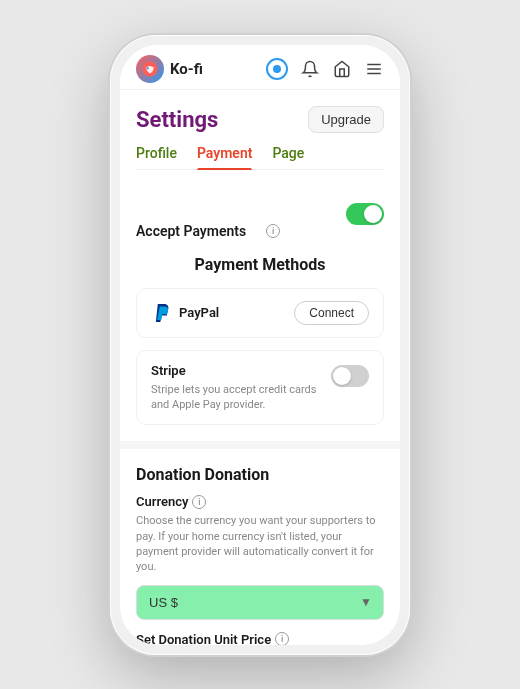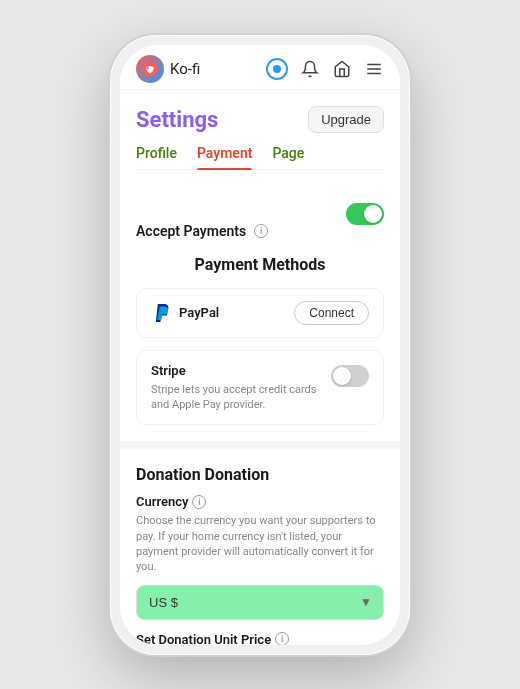--- a/index.html
+++ b/index.html
@@ -58,21 +58,21 @@
       background: linear-gradient(135deg, #ff5e57, #2b9af3);
       display: flex;
       align-items: center;
       justify-content: center;
       font-size: 12px;
       color: white;
     }
 
     .logo-text {
       font-size: 15px;
-      font-weight: 400;
+      font-weight: 700;
       color: #222;
     }
 
     .nav-icons {
       display: flex;
       align-items: center;
       gap: 12px;
     }
 
     .nav-icon {
@@ -119,21 +119,21 @@
     .settings-header {
       display: flex;
       align-items: center;
       justify-content: space-between;
       margin-bottom: 12px;
     }
 
     .settings-title {
       font-size: 22px;
       font-weight: 700;
-      color: #8b5cf6;
+      color: #701a75;
     }
 
     .upgrade-btn {
       background: #f5f5f5;
       border: 1px solid #e0e0e0;
       border-radius: 8px;
       padding: 5px 12px;
       font-size: 13px;
       font-weight: 500;
       color: #333;
@@ -184,21 +184,21 @@
       justify-content: space-between;
       margin-bottom: 8px;
     }
 
     .section-label {
       font-size: 14px;
       font-weight: 600;
       color: #1a1a1a;
       display: flex;
       align-items: center;
-      gap: 8px;
+      gap: 20px;
       margin-top: 33px;
     }
 
     .info-icon {
       width: 14px;
       height: 14px;
       border-radius: 50%;
       border: 1.5px solid #999;
       display: inline-flex;
       align-items: center;

